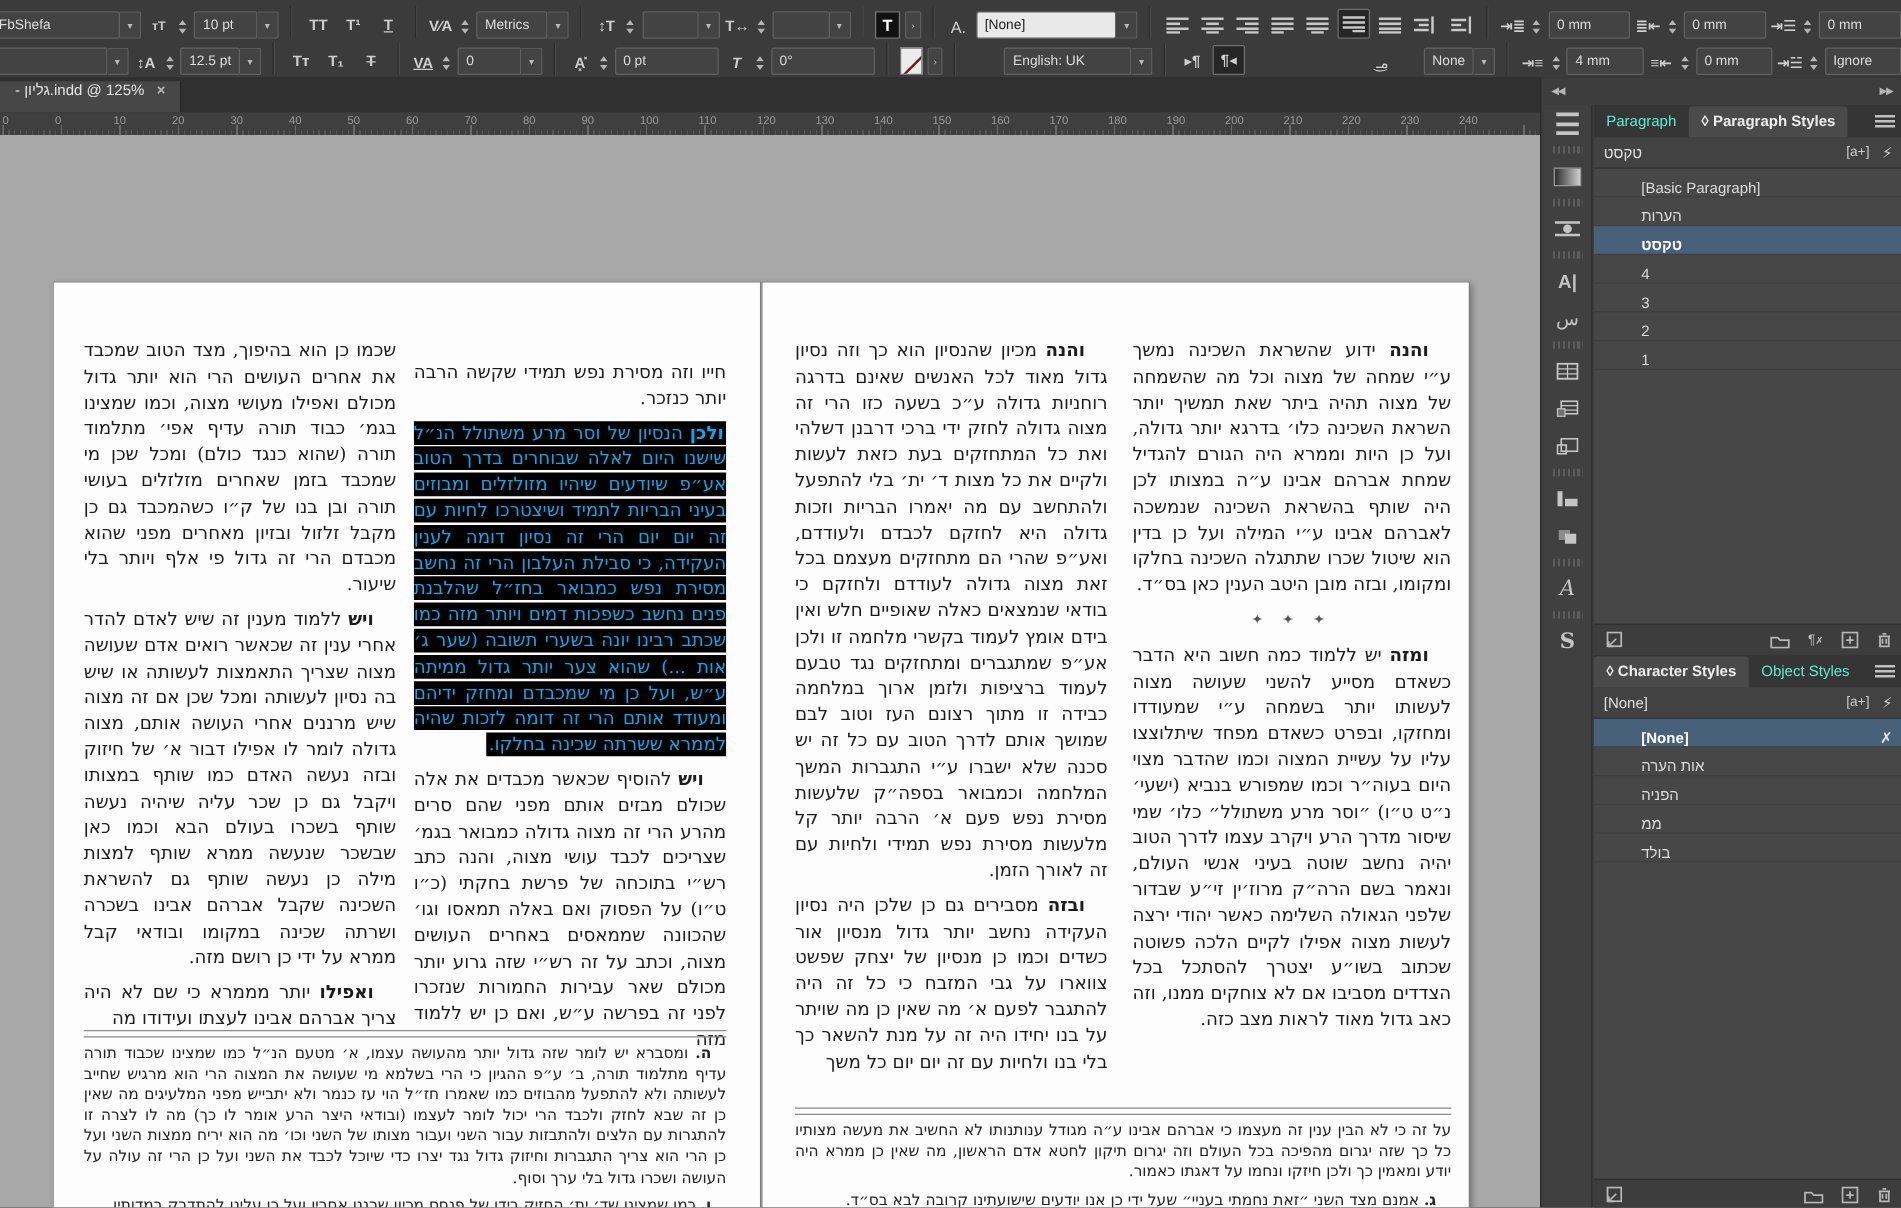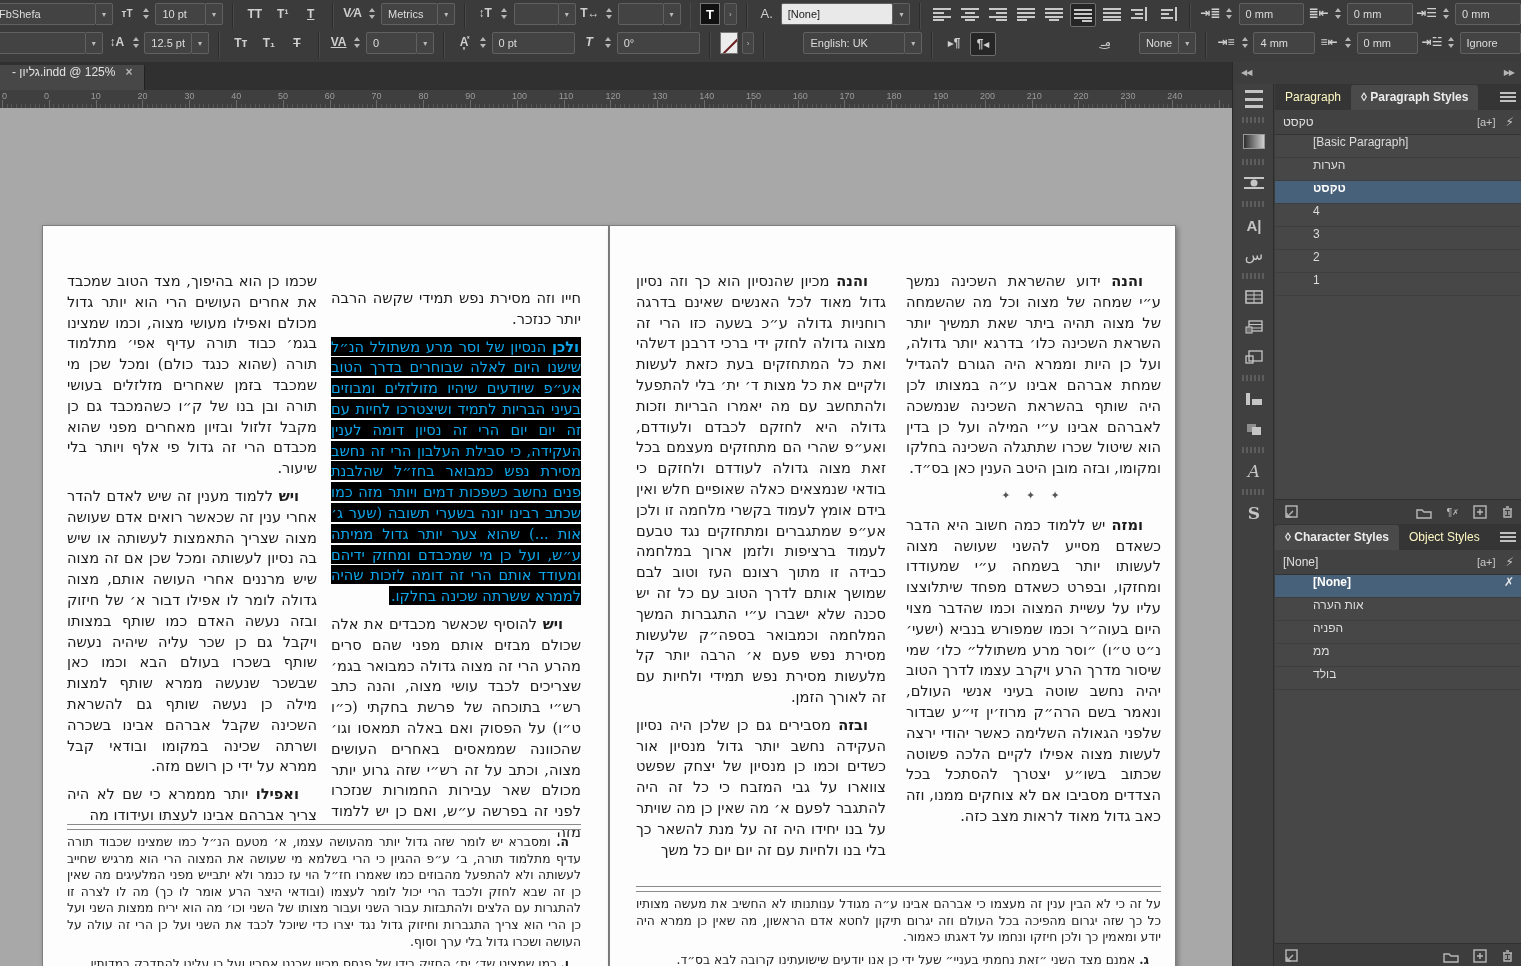--- a/index.html
+++ b/index.html
@@ -1,21 +1,21 @@
 <!DOCTYPE html>
 <html><head>
 <meta charset="utf-8">
 <style>
   html,body{margin:0;padding:0;}
   body{width:1521px;height:966px;position:relative;overflow:hidden;background:#3a3a3a;
        font-family:"Liberation Sans","DejaVu Sans",sans-serif;color:#d6d6d6;font-size:11px;
        -webkit-font-smoothing:antialiased;}
   
   #toolbar{position:absolute;left:0;top:0;width:1521px;height:62px;background:#3b3b3b;border-bottom:1px solid #2a2a2a;}
-  .trow{position:absolute;left:0;width:1521px;height:28px;display:flex;align-items:flex-start;gap:4px;}
+  .trow{position:absolute;left:0;width:1521px;height:28px;display:flex;align-items:flex-end;gap:4px;}
   #trow1{top:3px;} #trow2{top:32px;}
   .fld{background:#434343;border:1px solid #616161;border-radius:2px;height:20px;display:flex;align-items:center;
        padding:0 6px;color:#ddd;white-space:nowrap;overflow:hidden;}
   .fld.white{background:#e9e9e9;color:#1a1a1a;}
   .chev{width:16px;height:20px;border:1px solid #616161;border-left:none;border-radius:0 2px 2px 0;
         display:flex;align-items:center;justify-content:center;color:#bbb;font-size:8px;background:#434343;}
   .combo{display:flex;}
   .st{width:12px;height:20px;display:flex;flex-direction:column;align-items:center;justify-content:center;gap:3px;}
   .st i{display:block;width:0;height:0;border-left:3px solid transparent;border-right:3px solid transparent;}
   .st .up{border-bottom:4px solid #b5b5b5;} .st .dn{border-top:4px solid #b5b5b5;}
@@ -66,33 +66,33 @@
   #iconstrip{position:absolute;left:2px;top:22px;width:38px;height:882px;background:#404040;border-right:1px solid #2d2d2d;}
   .grip{height:6px;margin:3px 7px;background:repeating-linear-gradient(90deg,#5d5d5d 0 2px,transparent 2px 4px);}
   .dicon{height:30px;display:flex;align-items:center;justify-content:center;color:#c5c5c5;font-size:15px;}
   .bars{width:18px;height:12px;border-top:3px solid #c5c5c5;border-bottom:3px solid #c5c5c5;
         background:linear-gradient(#c5c5c5,#c5c5c5) center/100% 3px no-repeat;}
   .grad{width:20px;height:13px;border:1px solid #999;background:linear-gradient(90deg,#2e2e2e,#cfcfcf);}
   
   .panel{position:absolute;left:42px;width:247px;background:#464646;}
   #pstyles{top:22px;height:436px;} #cstyles{top:462px;height:442px;}
   .ptabs{height:26px;background:#353535;display:flex;align-items:flex-end;position:relative;}
-  .ptab{padding:5px 10px 6px;font-size:12px;color:#fef9c3;}
+  .ptab{padding:5px 10px 6px;font-size:12px;color:#5eead4;}
   .ptab.active{background:#4a4a4a;color:#ececec;font-weight:bold;border-radius:3px 3px 0 0;}
   .pmenu{position:absolute;right:6px;top:7px;width:16px;height:12px;
          background:linear-gradient(#c0c0c0,#c0c0c0) 0 1px/100% 2px no-repeat,
                     linear-gradient(#c0c0c0,#c0c0c0) 0 5px/100% 2px no-repeat,
                     linear-gradient(#c0c0c0,#c0c0c0) 0 9px/100% 2px no-repeat;}
   .pcur{height:24px;background:#424242;border-bottom:1px solid #333;display:flex;align-items:center;
         padding:0 8px;color:#e0e0e0;font-size:12px;}
   .pcur .spacer{flex:1;}
   .badge{color:#c9c9c9;font-size:11px;margin-right:10px;}
   .bolt{color:#c9c9c9;font-size:12px;}
   .plist{overflow:hidden;}
-  .prow{height:22px;display:flex;align-items:flex-start;padding:0 8px 0 38px;color:#dcdcdc;font-size:12px;
+  .prow{height:22px;display:flex;align-items:flex-end;padding:0 8px 0 38px;color:#dcdcdc;font-size:12px;
         border-bottom:1px solid #3e3e3e;background:#474747;}
   .prow.sel{background:#48617a;color:#fff;font-weight:bold;}
   .prow .rt{margin-left:auto;color:#e8e8e8;}
   .pfill{background:#474747;}
   .pbottom{height:24px;background:#3d3d3d;border-top:1px solid #303030;display:flex;align-items:center;
            padding:0 8px;gap:14px;}
   .pbottom .flex{flex:1;}
   .bicon{color:#b8b8b8;display:flex;align-items:center;justify-content:center;}
   .bicon svg *{stroke:#b8b8b8;fill:none;stroke-width:1.4;}
 </style>

